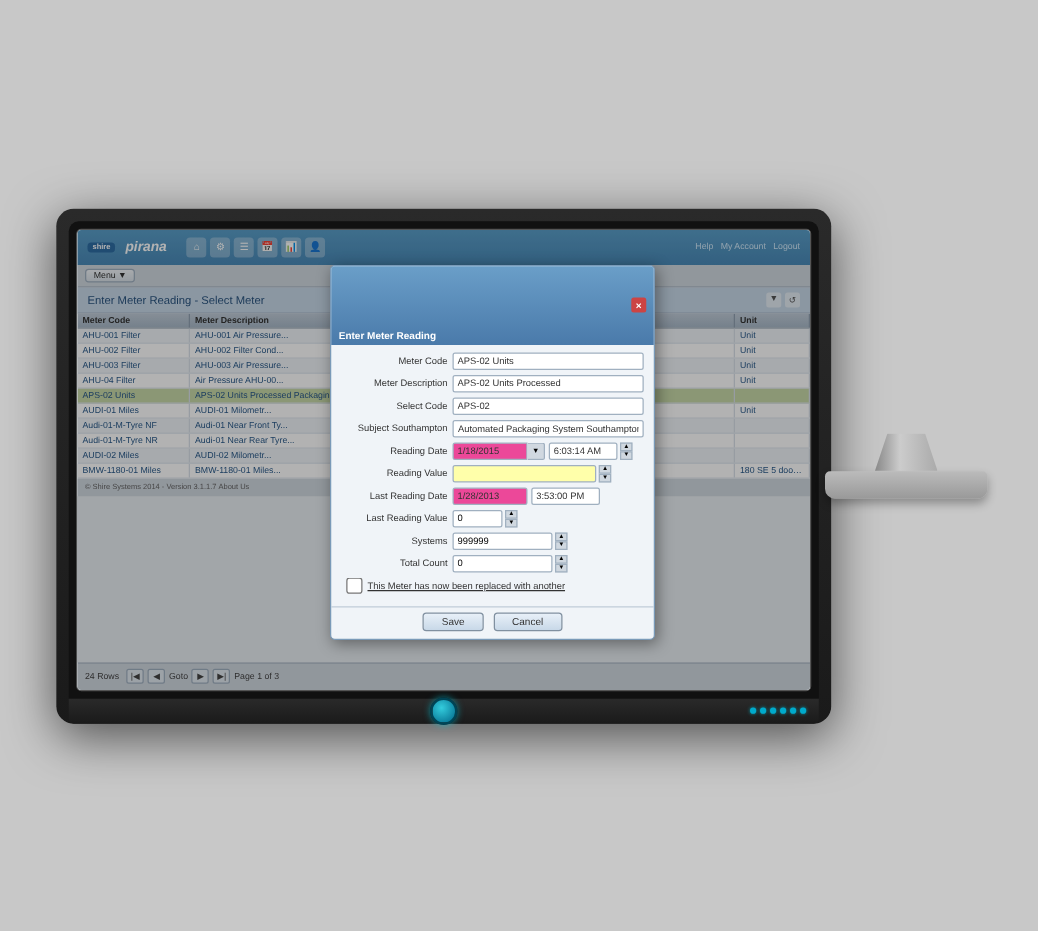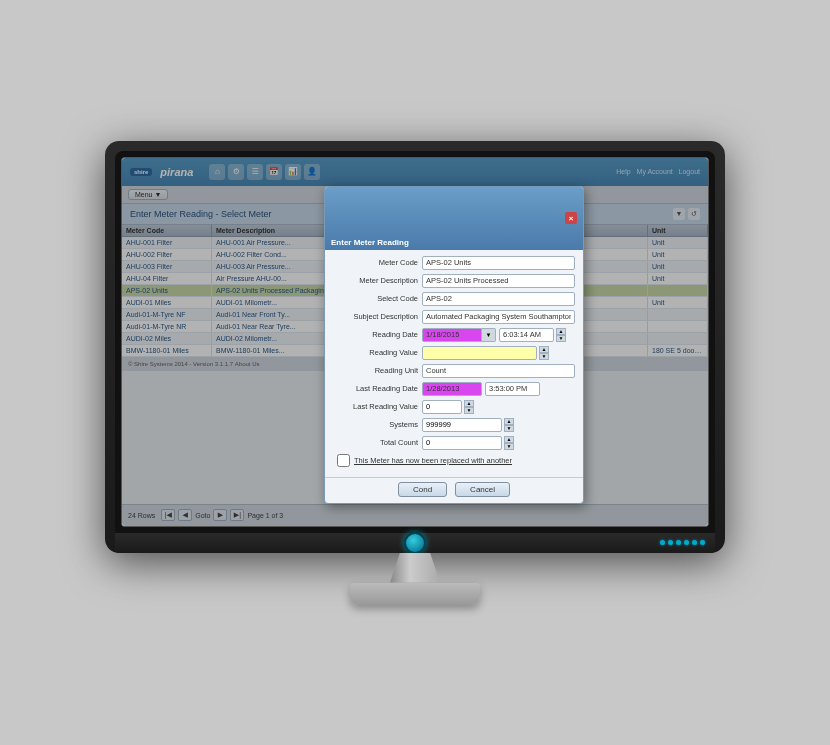--- a/index.html
+++ b/index.html
@@ -338,21 +338,21 @@
 
     .form-input.highlight {
       background: #ffffaa;
     }
 
     .form-input-date {
       width: 60px;
       height: 14px;
       border: 1px solid #a0b0c0;
       border-radius: 2px;
-      background: #d946ef;
+      background: #ec4899;
       padding: 0 3px;
       font-size: 7.5px;
       color: #333;
     }
 
     .form-input-time {
       width: 55px;
       height: 14px;
       border: 1px solid #a0b0c0;
       border-radius: 2px;
@@ -515,21 +515,21 @@
     .stand-base {
       width: 130px;
       height: 22px;
       background: linear-gradient(180deg, #bbb 0%, #999 100%);
       border-radius: 4px 4px 8px 8px;
       box-shadow: 0 4px 8px rgba(0,0,0,0.3);
     }
 
     .monitor-outer-wrap {
       display: flex;
-      flex-direction: column;
+      flex-direction: row;
       align-items: center;
     }
 
   </style>
 </head>
 <body>
 
 <div class="monitor-outer-wrap">
   <div class="monitor-outer">
     <div class="monitor-screen-bezel">
@@ -675,21 +675,21 @@
                 <span class="form-label">Meter Description</span>
                 <input class="form-input" type="text" value="APS-02 Units Processed" style="">
               </div>
 
               <div class="form-row">
                 <span class="form-label">Select Code</span>
                 <input class="form-input" type="text" value="APS-02" style="">
               </div>
 
               <div class="form-row">
-                <span class="form-label">Subject Description</span>
+                <span class="form-label">Subject Southampton</span>
                 <input class="form-input" type="text" value="Automated Packaging System Southampton" style="">
               </div>
 
               <div class="form-row">
                 <span class="form-label">Reading Date</span>
                 <div class="date-group">
                   <div class="date-with-arrow">
                     <input class="form-input-date" type="text" value="1/18/2015" style="">
                     <div class="dropdown-arrow">▼</div>
                   </div>
@@ -707,24 +707,20 @@
                 <span class="form-label">Reading Value</span>
                 <div class="spinner-group">
                   <input class="form-input highlight" type="text" style="width: 115px;">
                   <div class="spinner-btns">
                     <div class="spinner-btn">▲</div>
                     <div class="spinner-btn">▼</div>
                   </div>
                 </div>
               </div>
 
-              <div class="form-row">
-                <span class="form-label">Reading Unit</span>
-                <input class="form-input" type="text" value="Count" style="">
-              </div>
 
               <div class="form-row">
                 <span class="form-label">Last Reading Date</span>
                 <div class="date-group">
                   <input class="form-input-date" type="text" value="1/28/2013" style="">
                   <input class="form-input-time" type="text" value="3:53:00 PM" style="">
                 </div>
               </div>
 
               <div class="form-row">
@@ -762,21 +758,21 @@
 
               <div class="checkbox-row">
                 <input type="checkbox" style="">
                 <span class="checkbox-label">This Meter has now been replaced with another</span>
               </div>
 
 
             </div>
 
             <div class="dialog-footer">
-              <button class="dialog-btn dialog-btn-save">Cond</button>
+              <button class="dialog-btn dialog-btn-save">Save</button>
               <button class="dialog-btn dialog-btn-cancel">Cancel</button>
             </div>
           </div>
 
         </div>
 
       </div>
     </div>
 
     <div class="monitor-bottom" style="position:relative;">

